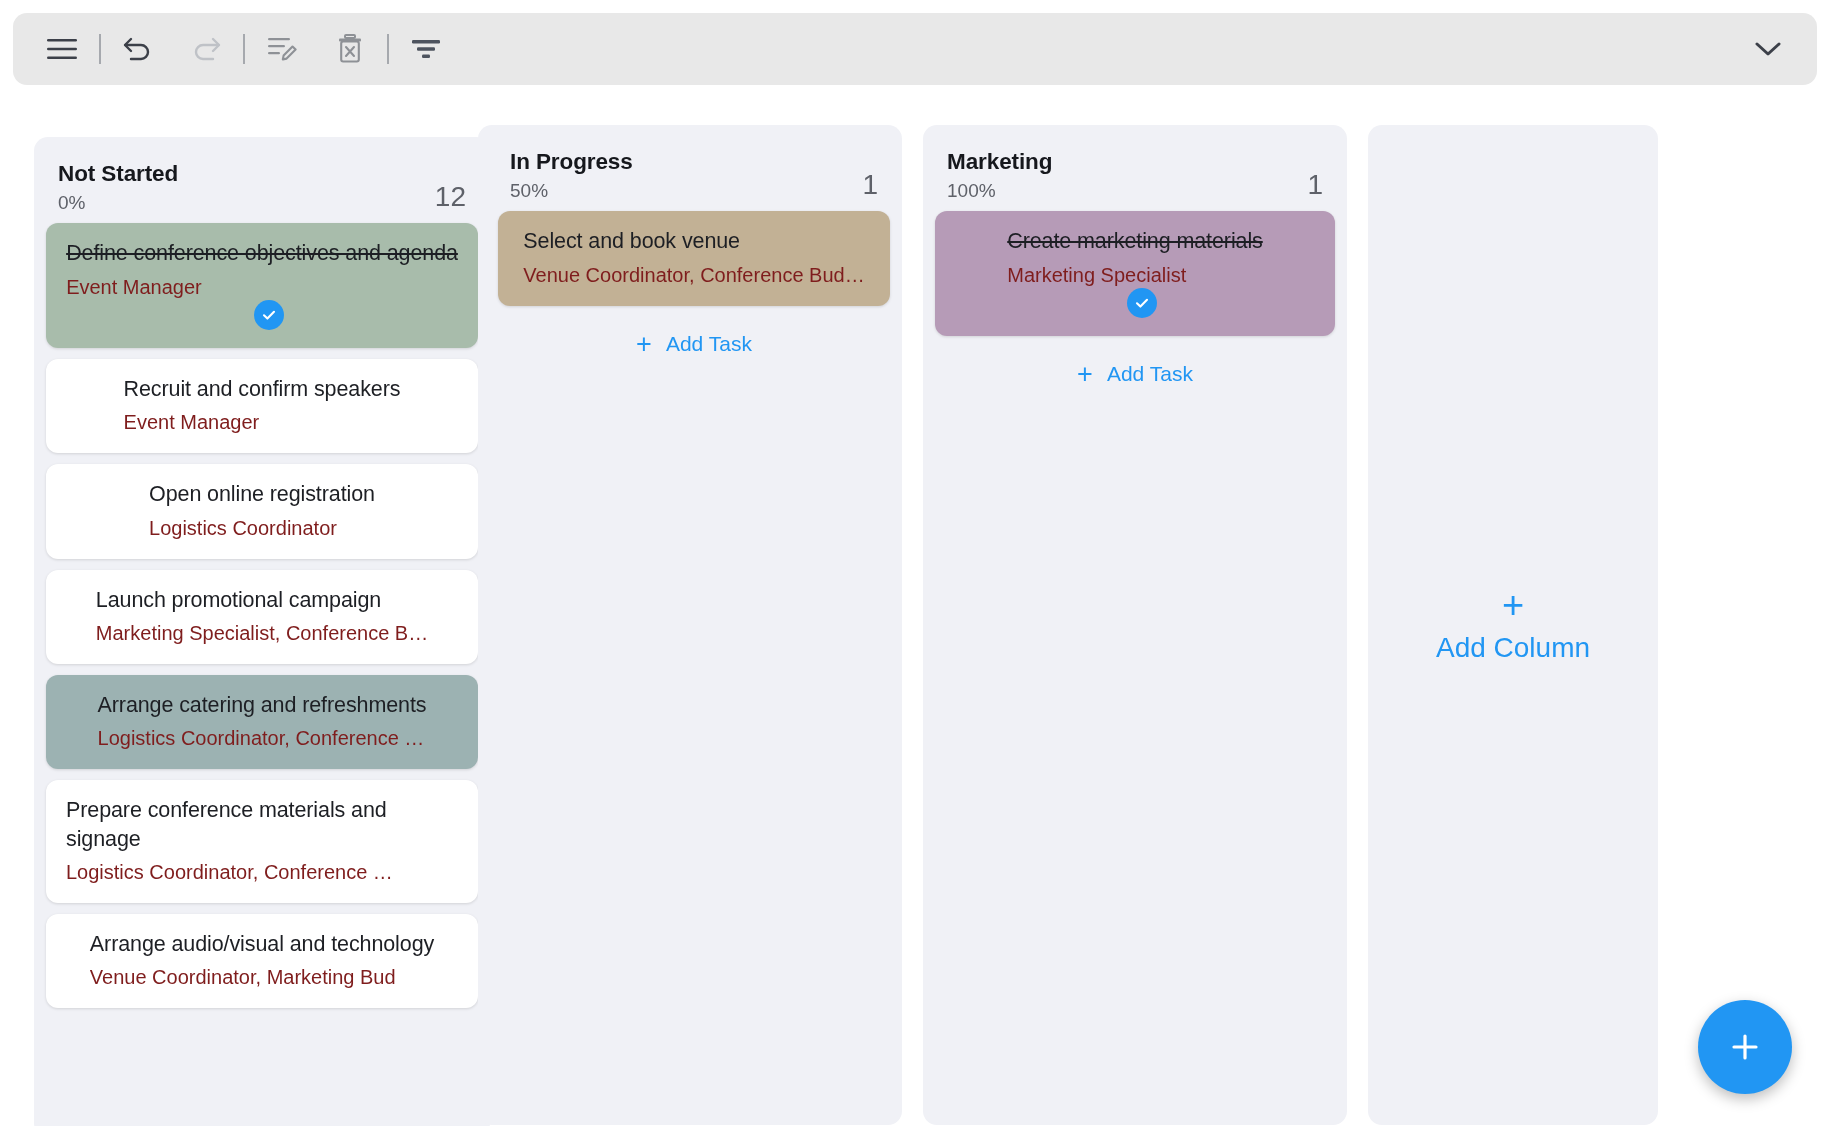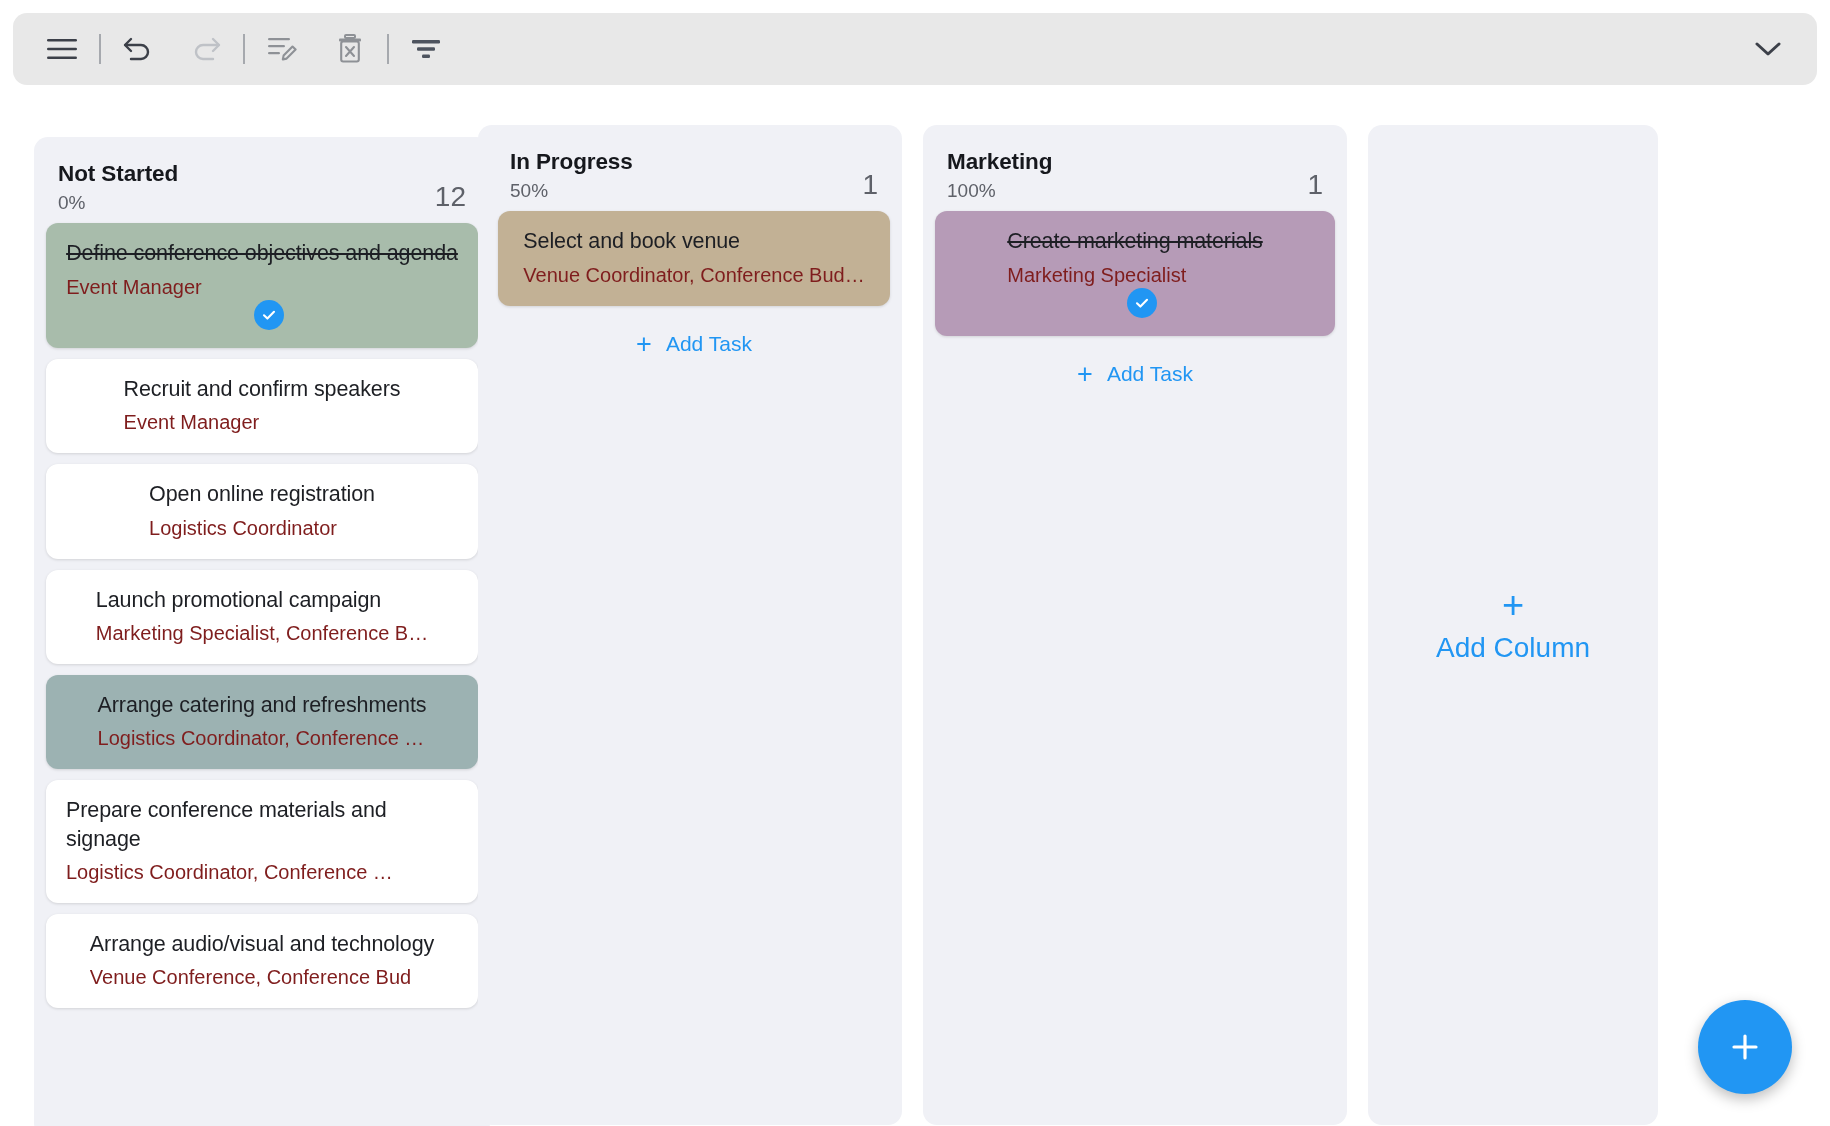--- a/index.html
+++ b/index.html
@@ -288,21 +288,21 @@
       <div class="card" style="background:#ffffff">
         <div class="card-body">
           <div class="card-title">Prepare conference materials and signage</div>
           <div class="card-sub">Logistics Coordinator, Conference …</div>
         </div>
       </div>
 
       <div class="card" style="background:#ffffff">
         <div class="card-body">
           <div class="card-title">Arrange audio/visual and technology</div>
-          <div class="card-sub">Venue Conference, Conference Bud</div>
+          <div class="card-sub">Venue Coordinator, Marketing Bud</div>
         </div>
       </div>
 
     </div>
   </div>
 
   <div class="column col-2">
     <div class="col-head">
       <div>
         <div class="col-title">In Progress</div>

